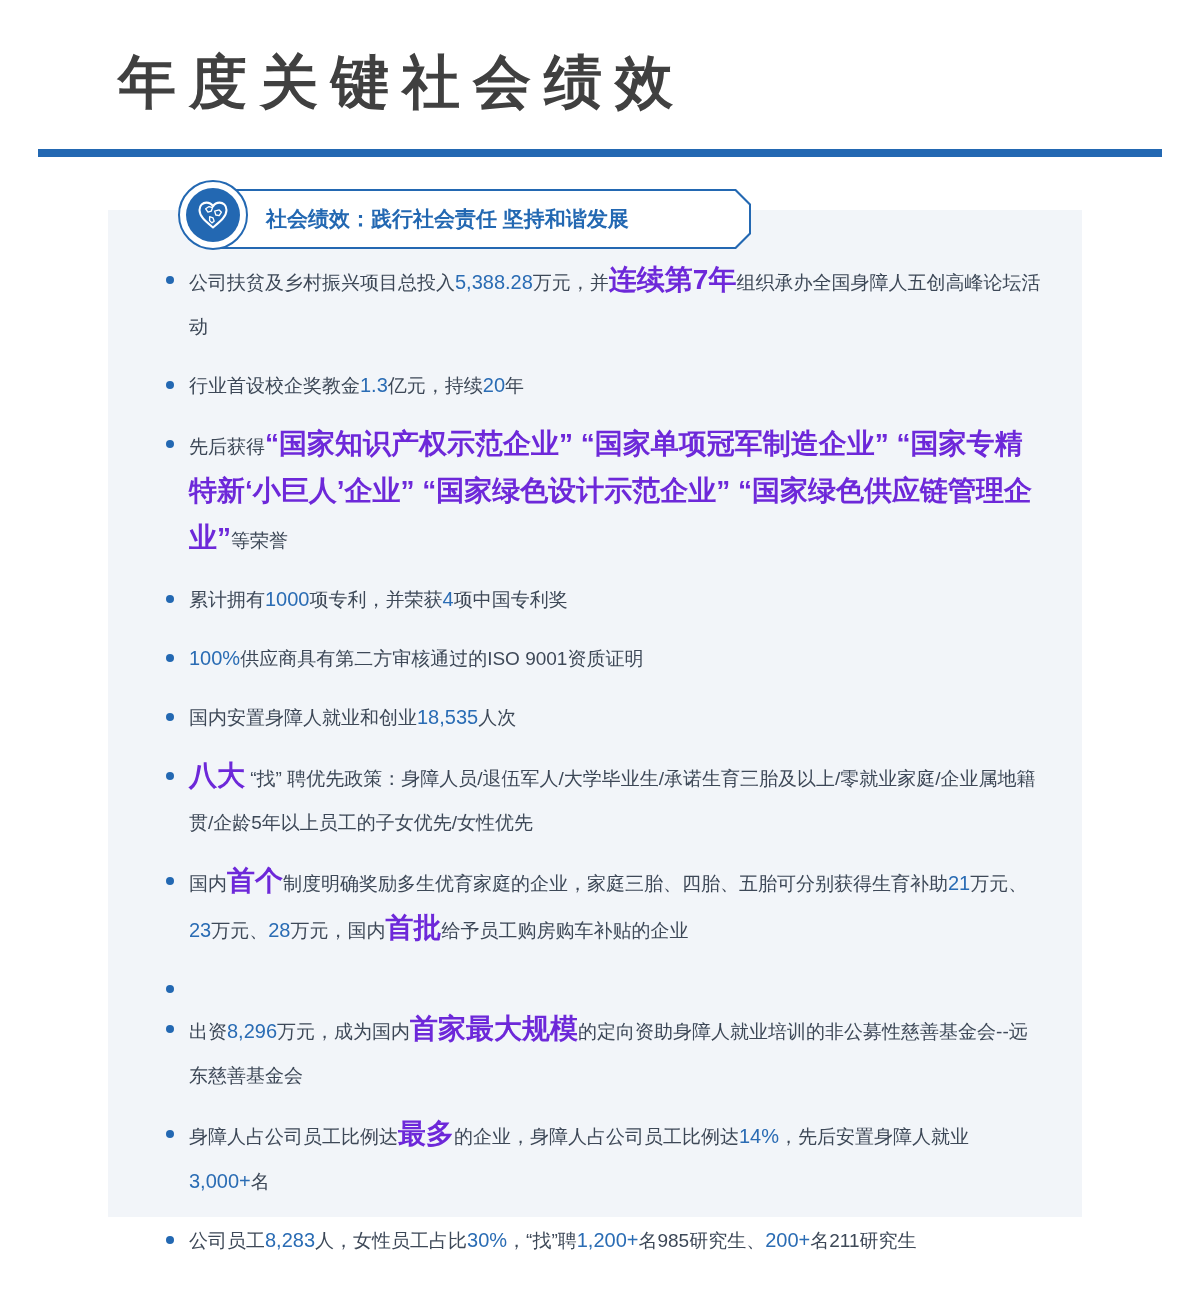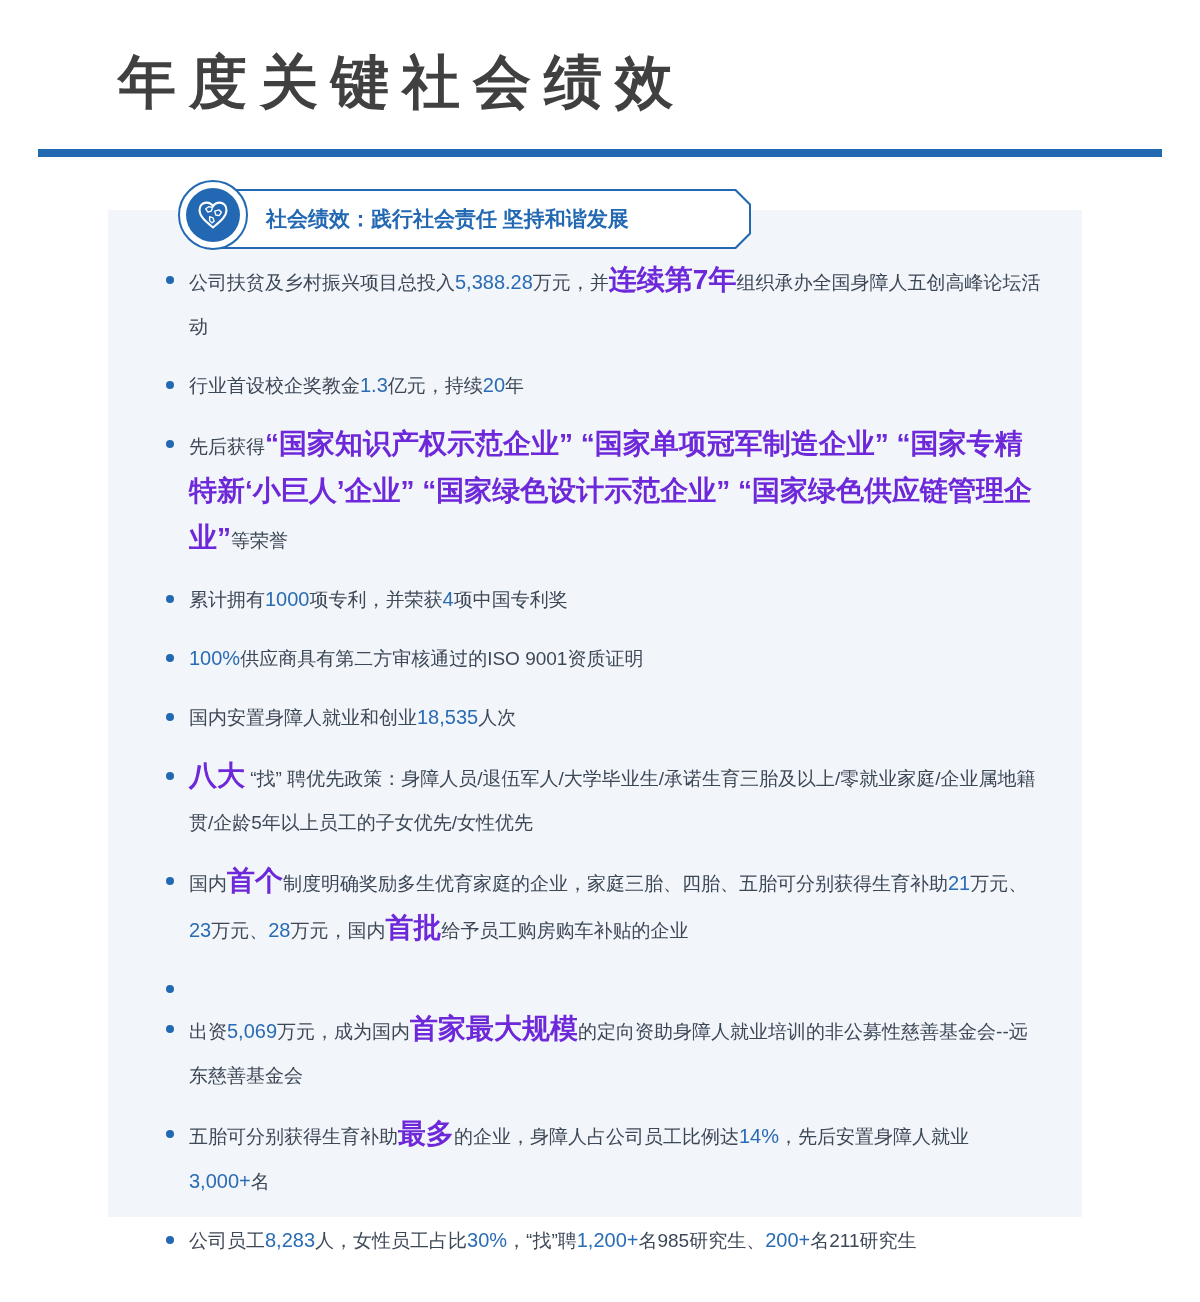--- a/index.html
+++ b/index.html
@@ -119,25 +119,25 @@
         </li>
         <li class="kpi">
           <span class="dot"></span>
           <span class="kpi-text"><span class="seg-plain">国内</span><span class="seg-emphasis">首个</span><span class="seg-plain">制度明确奖励多生优育家庭的企业，家庭三胎、四胎、五胎可分别获得生育补助</span><span class="seg-number">21</span><span class="seg-plain">万元、</span><span class="seg-number">23</span><span class="seg-plain">万元、</span><span class="seg-number">28</span><span class="seg-plain">万元，国内</span><span class="seg-emphasis">首批</span><span class="seg-plain">给予员工购房购车补贴的企业</span></span>
         </li>
         <li class="kpi">
           <span class="dot"></span>
         </li>
         <li class="kpi">
           <span class="dot"></span>
-          <span class="kpi-text"><span class="seg-plain">出资</span><span class="seg-number">5,069</span><span class="seg-plain">万元，成为国内</span><span class="seg-emphasis">首家最大规模</span><span class="seg-plain">的定向资助身障人就业培训的非公募性慈善基金会--远东慈善基金会</span></span>
+          <span class="kpi-text"><span class="seg-plain">出资</span><span class="seg-number">8,296</span><span class="seg-plain">万元，成为国内</span><span class="seg-emphasis">首家最大规模</span><span class="seg-plain">的定向资助身障人就业培训的非公募性慈善基金会--远东慈善基金会</span></span>
         </li>
         <li class="kpi">
           <span class="dot"></span>
-          <span class="kpi-text"><span class="seg-plain">五胎可分别获得生育补助</span><span class="seg-emphasis">最多</span><span class="seg-plain">的企业，身障人占公司员工比例达</span><span class="seg-number">14%</span><span class="seg-plain">，先后安置身障人就业</span><span class="seg-number">3,000+</span><span class="seg-plain">名</span></span>
+          <span class="kpi-text"><span class="seg-plain">身障人占公司员工比例达</span><span class="seg-emphasis">最多</span><span class="seg-plain">的企业，身障人占公司员工比例达</span><span class="seg-number">14%</span><span class="seg-plain">，先后安置身障人就业</span><span class="seg-number">3,000+</span><span class="seg-plain">名</span></span>
         </li>
         <li class="kpi">
           <span class="dot"></span>
           <span class="kpi-text"><span class="seg-plain">公司员工</span><span class="seg-number">8,283</span><span class="seg-plain">人，女性员工占比</span><span class="seg-number">30%</span><span class="seg-plain">，“找”聘</span><span class="seg-number">1,200+</span><span class="seg-plain">名985研究生、</span><span class="seg-number">200+</span><span class="seg-plain">名211研究生</span></span>
         </li>
       </ul>
   </div>
 </div>
 
 </body></html>

